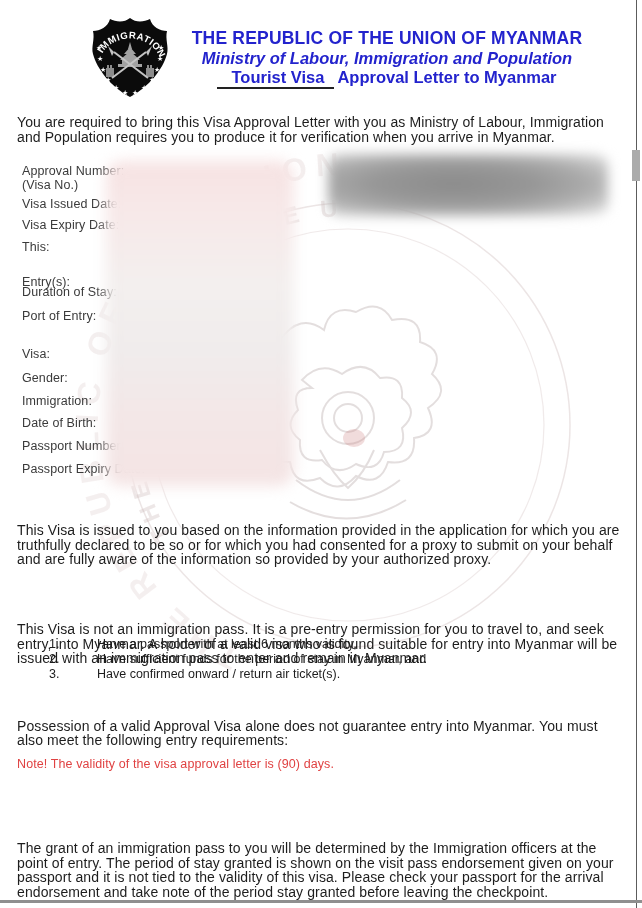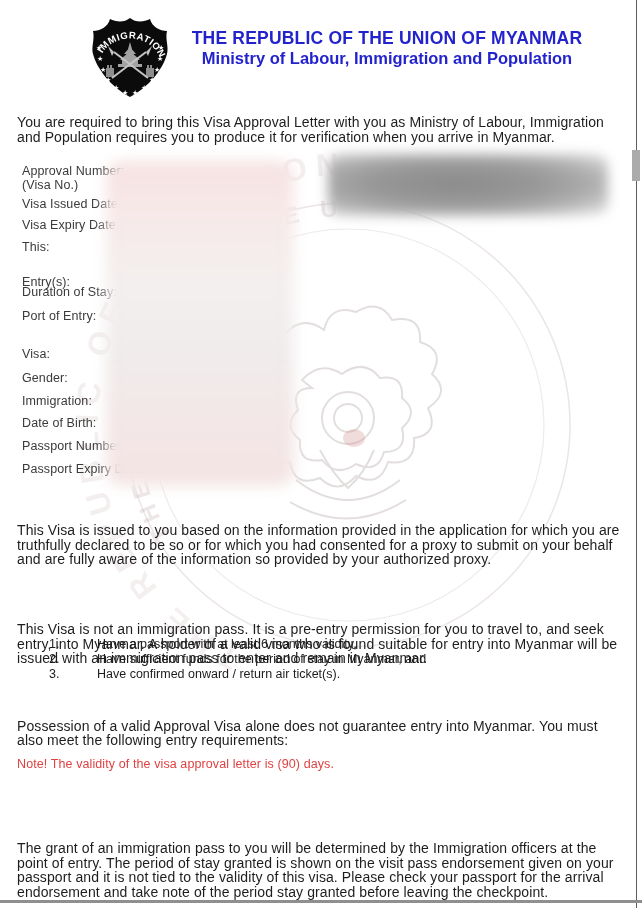--- a/index.html
+++ b/index.html
@@ -8,21 +8,21 @@
     font-family:"Liberation Sans",sans-serif;overflow:hidden;
     -webkit-font-smoothing:antialiased;
   }
 
   
   .hdr{
     position:absolute;left:172px;top:28px;width:430px;text-align:center;
     color:#2323cd;font-weight:bold;
   }
   .hdr .l1{font-size:17.5px;letter-spacing:.2px;line-height:20px;}
-  .hdr .l2{font-size:16.5px;line-height:19px;margin-top:1px;}
+  .hdr .l2{font-size:16.5px;line-height:19px;margin-top:1px;font-style:italic;}
   .hdr .l3{font-size:16.5px;line-height:19px;margin-top:0px;}
   .hdr .u{border-bottom:2px solid #222;padding:0 10px 1px 14px;margin-right:3px;}
 
   .badge-svg{position:absolute;left:88px;top:16px;width:84px;height:84px;}
 
   
   .para{
     position:absolute;left:17px;width:607px;font-size:14px;color:#1d1d1d;
     line-height:14.6px;letter-spacing:.1px;
   }
@@ -136,20 +136,21 @@
     <text x="25" y="74">★</text>
       <text x="53" y="74">★</text>
     <text x="34" y="79">★</text>
       <text x="44" y="79">★</text>
   </g>
 </svg>
 
 <div class="hdr">
   <div class="l1">THE REPUBLIC OF THE UNION OF MYANMAR</div>
   <div class="l2">Ministry of Labour, Immigration and Population</div>
+  <div class="l3"><span class="u">Tourist Visa</span><span>Approval Letter to Myanmar</span></div>
 </div>
 
 <div class="para content-layer" style="top:115px">You are required to bring this Visa Approval Letter with you as Ministry of Labour, Immigration and Population requires you to produce it for verification when you arrive in Myanmar.</div>
 
 <div class="frow" style="top:164px">Approval Number:</div>
 <div class="frow" style="top:178px">(Visa No.)</div>
 <div class="frow" style="top:197px">Visa Issued Date:</div>
 <div class="frow" style="top:218px">Visa Expiry Date:</div>
 <div class="frow" style="top:240px">This:</div>
 <div class="frow" style="top:275px">Entry(s):</div>

